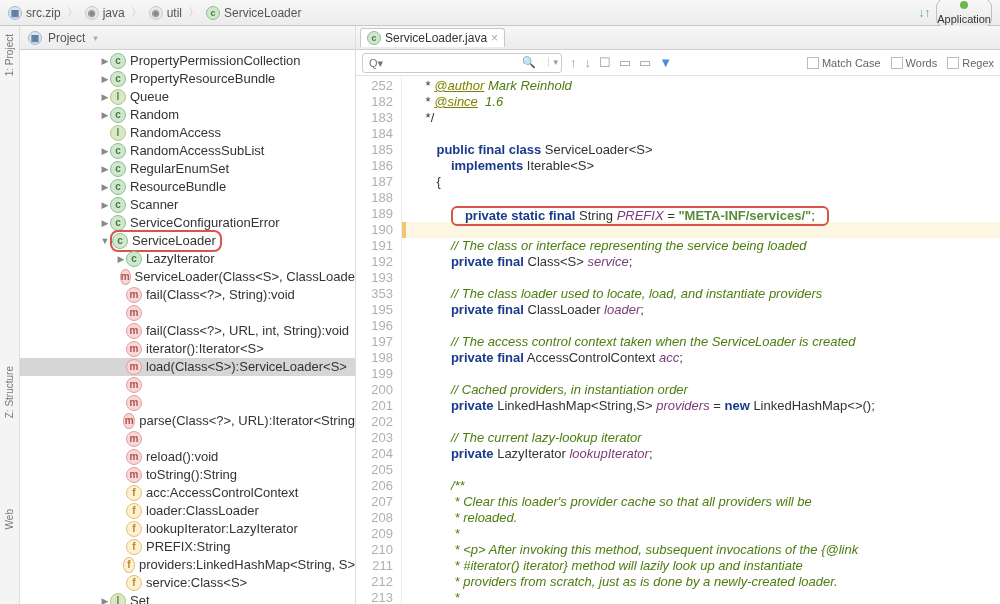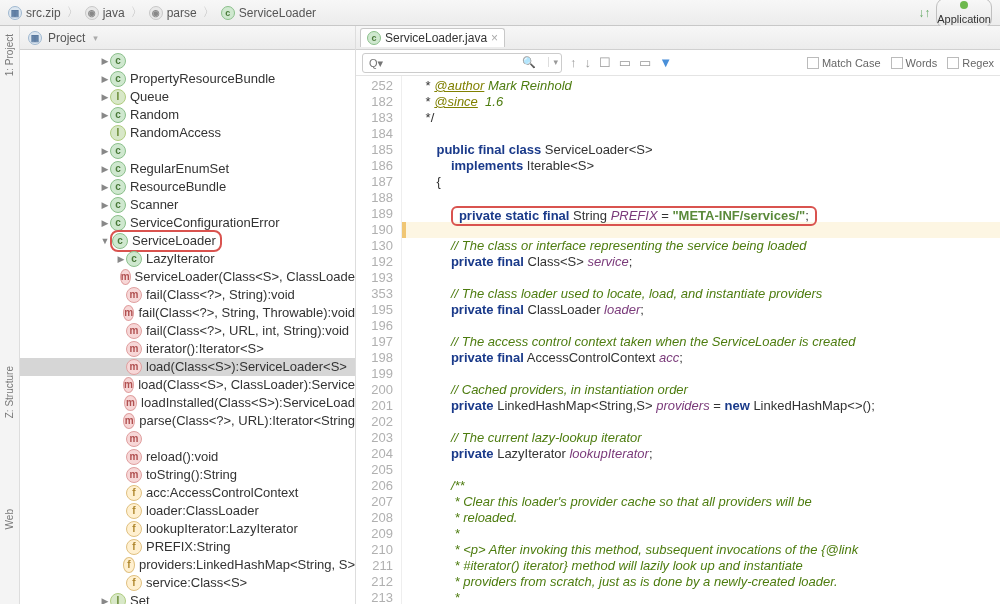--- a/index.html
+++ b/index.html
@@ -53,41 +53,41 @@
 .gutter div { height: 16px; }
 .code { flex: 1; padding: 2px 0 0 20px; white-space: pre; }
 .code div { height: 16px; }
 .line190 { background: #fdf6e3; margin-left:-20px; padding-left:20px; border-left: 4px solid #f0c674; }
 .kw { color: #1a3a8a; font-weight: bold; }
 .ann { color: #808000; font-style: italic; text-decoration: underline; }
 .cm { color: #4d7c0f; font-style: italic; }
 .str { color: #5a8a3a; font-weight: bold; }
 .fld { color: #7a3a7a; font-style: italic; }
 .typ { color: #333; }
-.code-hl { display: inline-block; border: 2px solid #d9534f; border-radius: 6px; padding: 0 6px; }
+.code-hl { display: inline-block; border: 2px solid #d9534f; border-radius: 6px; padding: 0 12px; }
 .bcicon { width:14px; height:14px; display:inline-flex; align-items:center; justify-content:center; border-radius:50%; font-size:9px; font-weight:bold; }
 </style>
 </head>
 <body>
 
 <div class="top-bar">
   <div class="breadcrumb" id="breadcrumb">
       <span class="breadcrumb-item">
         <span class="bcicon ic-proj">▦</span>
         <span>src.zip</span>
       </span>
       <span class="bc-sep">〉</span>
       <span class="breadcrumb-item">
         <span class="bcicon ic-pkg">◉</span>
         <span>java</span>
       </span>
       <span class="bc-sep">〉</span>
       <span class="breadcrumb-item">
         <span class="bcicon ic-pkg">◉</span>
-        <span>parse</span>
+        <span>util</span>
       </span>
       <span class="bc-sep">〉</span>
       <span class="breadcrumb-item">
         <span class="bcicon ic-class">c</span>
         <span>ServiceLoader</span>
       </span>
     </div>
   <div class="top-right">
     <span style="color:#6a6;">↓↑</span>
     <div class="app-btn">
@@ -107,20 +107,21 @@
   <div class="project-panel">
     <div class="panel-header">
       <span class="bcicon ic-proj">▦</span>
       <span>Project</span>
       <span style="color:#aaa;font-size:9px;margin-left:2px;">▾</span>
     </div>
     <div class="tree" id="tree">
         <div class="tree-row" style="padding-left: 80px;">
           <span class="arrow">▶</span>
           <span class="icon ic-class">c</span>
+          <span>PropertyPermissionCollection</span>
         </div>
         <div class="tree-row" style="padding-left: 80px;">
           <span class="arrow">▶</span>
           <span class="icon ic-class">c</span>
           <span>PropertyResourceBundle</span>
         </div>
         <div class="tree-row" style="padding-left: 80px;">
           <span class="arrow">▶</span>
           <span class="icon ic-interface">I</span>
           <span>Queue</span>
@@ -131,20 +132,21 @@
           <span>Random</span>
         </div>
         <div class="tree-row" style="padding-left: 80px;">
           <span class="arrow"></span>
           <span class="icon ic-interface">I</span>
           <span>RandomAccess</span>
         </div>
         <div class="tree-row" style="padding-left: 80px;">
           <span class="arrow">▶</span>
           <span class="icon ic-class">c</span>
+          <span>RandomAccessSubList</span>
         </div>
         <div class="tree-row" style="padding-left: 80px;">
           <span class="arrow">▶</span>
           <span class="icon ic-class">c</span>
           <span>RegularEnumSet</span>
         </div>
         <div class="tree-row" style="padding-left: 80px;">
           <span class="arrow">▶</span>
           <span class="icon ic-class">c</span>
           <span>ResourceBundle</span>
@@ -177,46 +179,43 @@
           <span>ServiceLoader(Class&lt;S&gt;, ClassLoade</span>
         </div>
         <div class="tree-row" style="padding-left: 96px;">
           <span class="arrow"></span>
           <span class="icon ic-method">m</span>
           <span>fail(Class&lt;?&gt;, String):void</span>
         </div>
         <div class="tree-row" style="padding-left: 96px;">
           <span class="arrow"></span>
           <span class="icon ic-method">m</span>
-          <span>fail(Class&lt;?&gt;, String, Throwable):void</span>
         </div>
         <div class="tree-row" style="padding-left: 96px;">
           <span class="arrow"></span>
           <span class="icon ic-method">m</span>
           <span>fail(Class&lt;?&gt;, URL, int, String):void</span>
         </div>
         <div class="tree-row" style="padding-left: 96px;">
           <span class="arrow"></span>
           <span class="icon ic-method">m</span>
           <span>iterator():Iterator&lt;S&gt;</span>
         </div>
         <div class="tree-row selected" style="padding-left: 96px;">
           <span class="arrow"></span>
           <span class="icon ic-method">m</span>
           <span>load(Class&lt;S&gt;):ServiceLoader&lt;S&gt;</span>
         </div>
         <div class="tree-row" style="padding-left: 96px;">
           <span class="arrow"></span>
           <span class="icon ic-method">m</span>
-          <span>load(Class&lt;S&gt;, ClassLoader):Service</span>
-        </div>
-        <div class="tree-row" style="padding-left: 96px;">
-          <span class="arrow"></span>
-          <span class="icon ic-method">m</span>
-          <span>loadInstalled(Class&lt;S&gt;):ServiceLoad</span>
+        </div>
+        <div class="tree-row" style="padding-left: 96px;">
+          <span class="arrow"></span>
+          <span class="icon ic-method">m</span>
         </div>
         <div class="tree-row" style="padding-left: 96px;">
           <span class="arrow"></span>
           <span class="icon ic-method">m</span>
           <span>parse(Class&lt;?&gt;, URL):Iterator&lt;String</span>
         </div>
         <div class="tree-row" style="padding-left: 96px;">
           <span class="arrow"></span>
           <span class="icon ic-method">m</span>
         </div>
@@ -310,21 +309,21 @@
           <div>252</div>
           <div>182</div>
           <div>183</div>
           <div>184</div>
           <div>185</div>
           <div>186</div>
           <div>187</div>
           <div>188</div>
           <div>189</div>
           <div>190</div>
-          <div>130</div>
+          <div>191</div>
           <div>192</div>
           <div>193</div>
           <div>353</div>
           <div>195</div>
           <div>196</div>
           <div>197</div>
           <div>198</div>
           <div>199</div>
           <div>200</div>
           <div>201</div>

